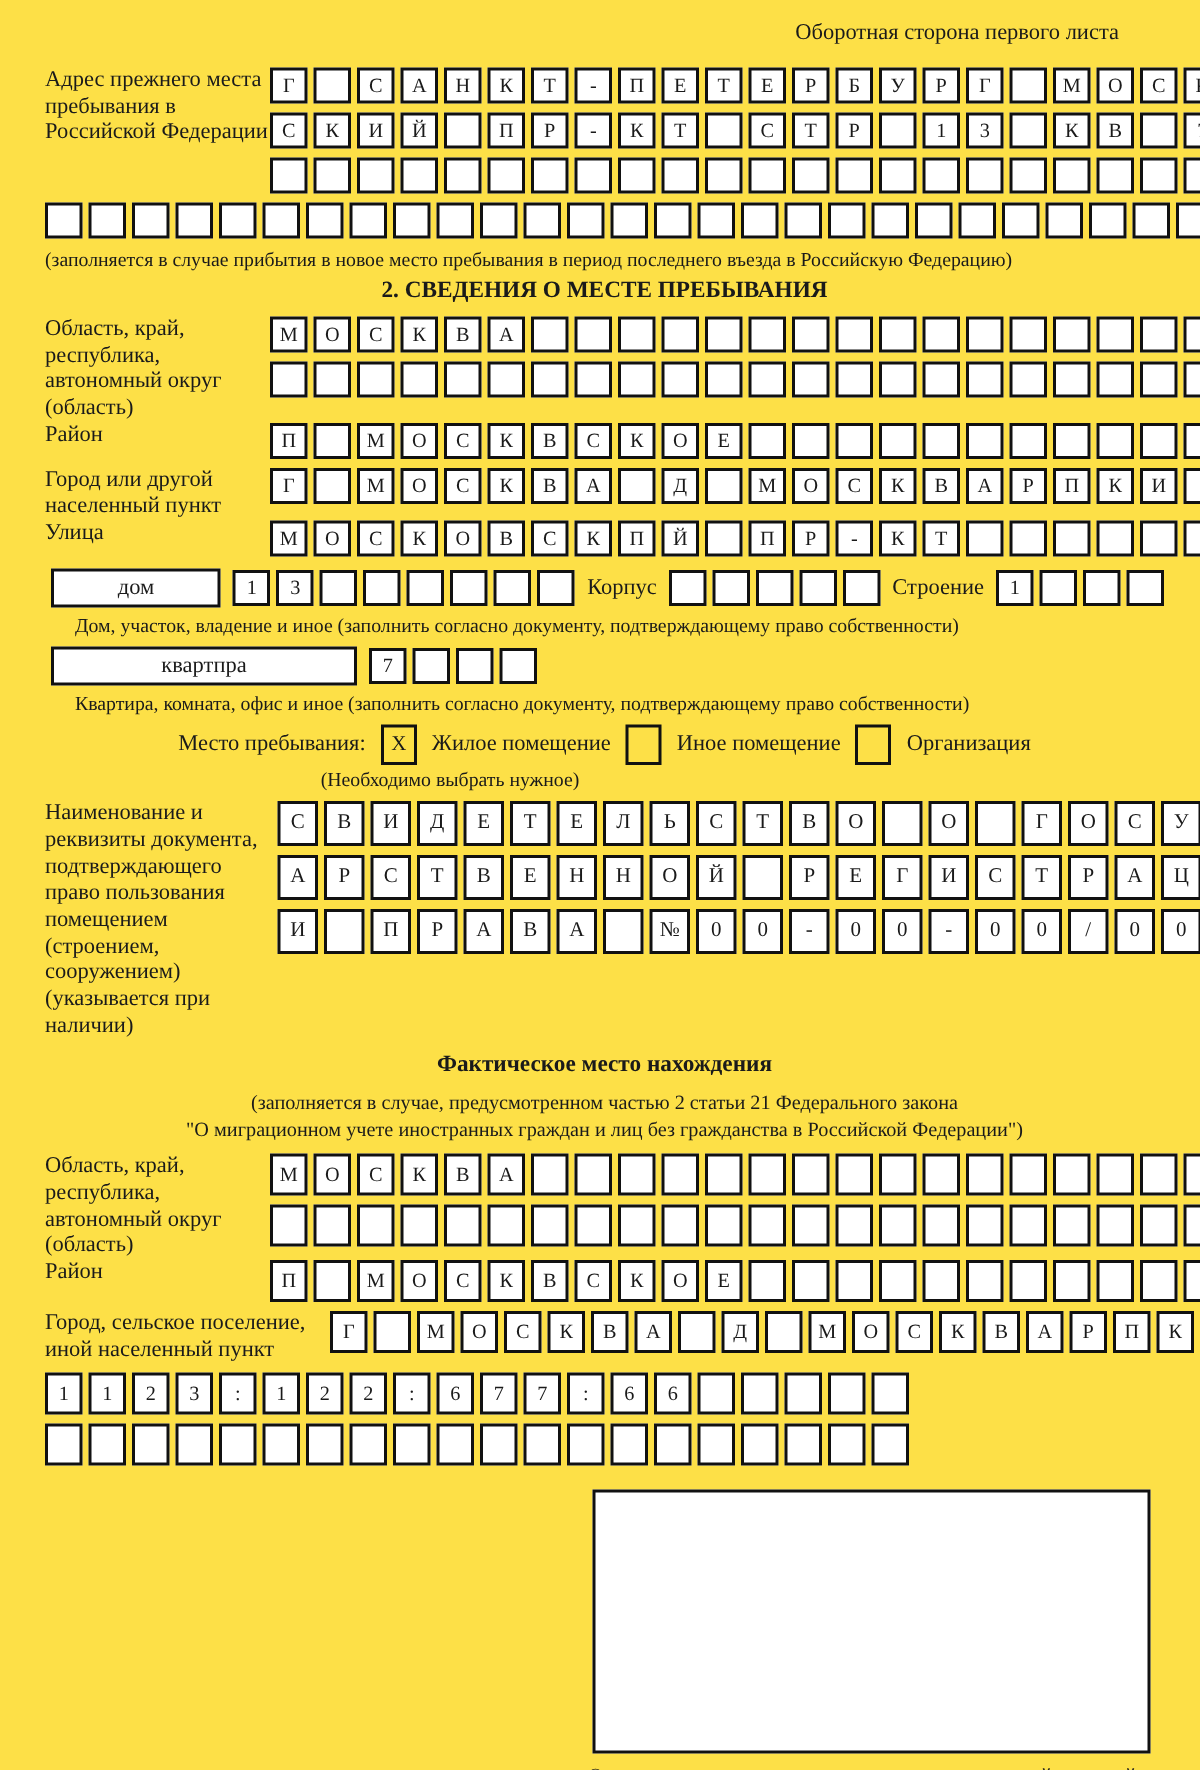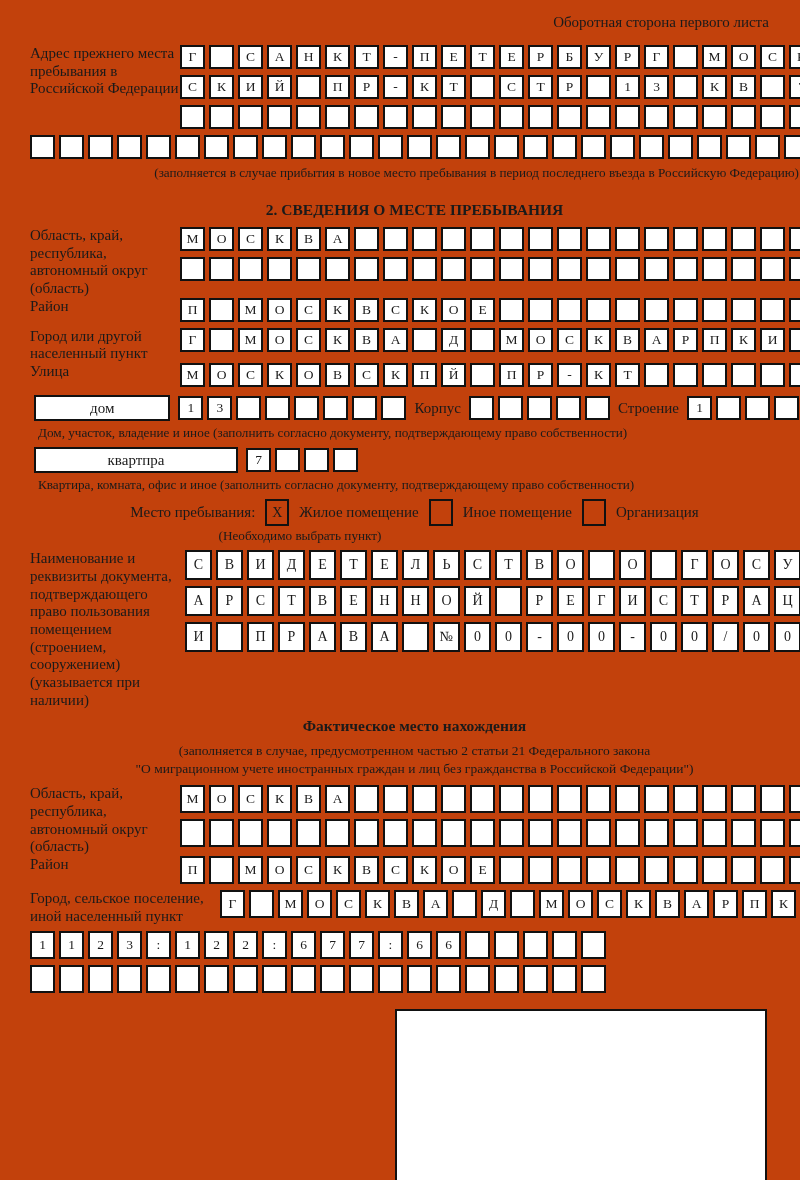--- a/index.html
+++ b/index.html
@@ -1,36 +1,36 @@
 <!DOCTYPE html>
 <html><head>
 <meta charset="utf-8">
 <style>
   html,body{margin:0;padding:0;background:#fff;}
   .page{
     width:800px;height:1180px;box-sizing:border-box;
-    padding:14px 1px 0 30px;
+    padding:14px 24px 0 30px;
     font-family:"Liberation Serif","DejaVu Serif",serif;
-    color:#1a1a1a;background:#c2410c;position:relative;overflow:hidden;
+    color:#1a1a1a;background:#fde047;position:relative;overflow:hidden;
   }
   .hdr{ text-align:right; font-size:15px; padding-right:30px; margin-bottom:14px;}
   .frow{display:flex;align-items:flex-start;}
   .lbl{width:150px;flex:0 0 150px;font-size:15px;line-height:1.18;}
   .lbl-wide{width:190px;flex:0 0 190px;font-size:15px;line-height:1.18;}
   .cells{display:flex;gap:4px;flex-wrap:nowrap;margin-bottom:6px;}
   .cell{
     width:21px;height:20px;flex:0 0 21px;border:2px solid #111;box-sizing:content-box;
     display:inline-flex;align-items:center;justify-content:center;
     font-size:13.5px;background:#fff;
   }
   .tall .cell{width:23px;height:26px;flex:0 0 23px;font-size:14px;}
   .vtall .cell{width:21px;height:24px;flex:0 0 21px;}
   .fullrow .cell{width:21px;flex:0 0 21px;}
-  .caption{font-size:13.2px;text-align:right;margin:0 0 20px 0;}
-  .caption-left{font-size:13.2px;margin:0 0 6px 8px;}
+  .caption{font-size:13.2px;text-align:left;margin:0 0 4px 0;}
+  .caption-left{font-size:13.2px;margin:0 0 6px 20px;}
   .sect-title{font-size:15.5px;font-weight:bold;text-align:center;margin:4px 0 8px 0;}
   .labelbox{
     border:2px solid #111;height:22px;display:inline-flex;align-items:center;justify-content:center;
     font-size:15px;background:#fff;box-sizing:content-box;
   }
   .house-row{display:flex;align-items:center;gap:8px;margin:2px 0 4px 4px;}
   .inline-lbl{font-size:15px;white-space:nowrap;}
   .stay-row{display:flex;align-items:center;gap:10px;font-size:15px;margin:2px 0 2px 0;justify-content:center;}
   .checkbox{
     width:20px;height:23px;border:2px solid #111;display:inline-flex;align-items:center;
@@ -341,21 +341,21 @@
 
   <div class="stay-row">
     <span>Место пребывания:</span>
     <span class="checkbox">X</span>
     <span>Жилое помещение</span>
     <span class="checkbox"></span>
     <span>Иное помещение</span>
     <span class="checkbox"></span>
     <span>Организация</span>
   </div>
-  <div class="stay-note">(Необходимо выбрать пункт)</div>
+  <div class="stay-note">(Необходимо выбрать нужное)</div>
 
   <div class="frow mt6">
     <div class="lbl" style="flex:0 0 155px;width:155px;">Наименование и реквизиты документа, подтверждающего право пользования помещением (строением, сооружением) (указывается при наличии)</div>
     <div>
       <div class="cells tall">
           <span class="cell">С</span>
           <span class="cell">В</span>
           <span class="cell">И</span>
           <span class="cell">Д</span>
           <span class="cell">Е</span>

